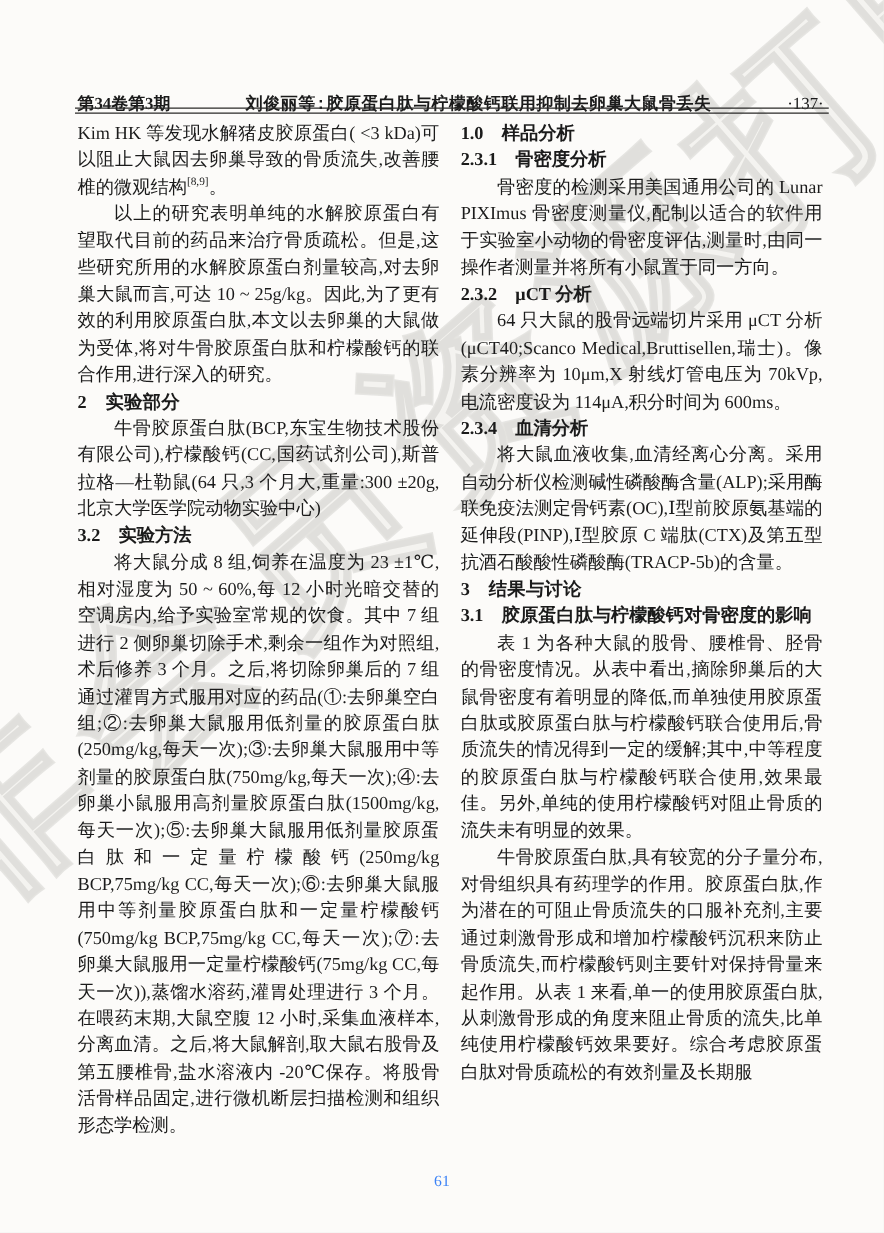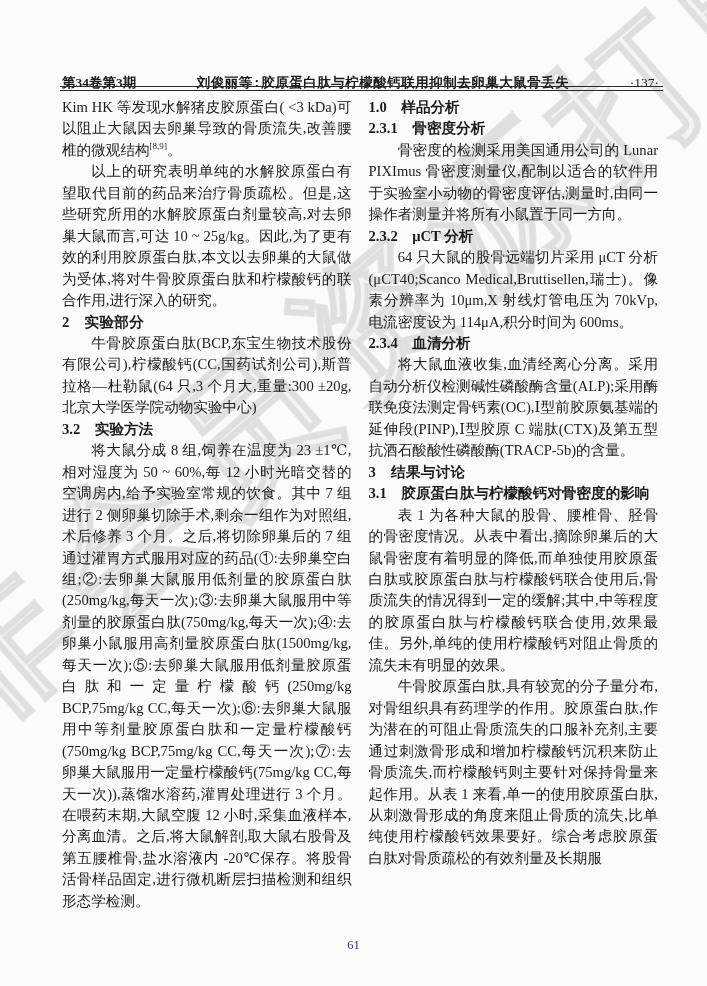--- a/index.html
+++ b/index.html
@@ -74,21 +74,21 @@
   .block.indent { text-indent: 2em; }
   .block.h1 { font-weight: 700; letter-spacing: 0.3px; }
   .block.h2 { font-weight: 700; }
   .block sup { font-size: 0.62em; vertical-align: super; line-height: 0; }
   
   .footer {
     position: absolute;
     bottom: 33px; left: 0; right: 0;
     text-align: center;
     font-size: 12.5px;
-    color: #4c1d95;
+    color: #3b82f6;
     z-index: 2;
     margin-top: 40px;
   }
 </style>
 </head>
 <body>
 
 <div class="page">
 
   <div class="watermark">非会员资源打印</div>

